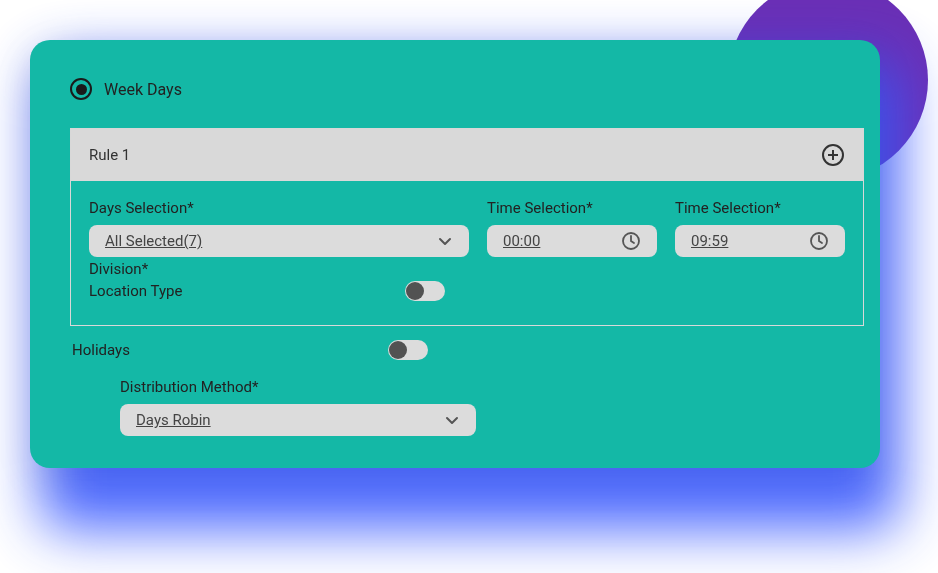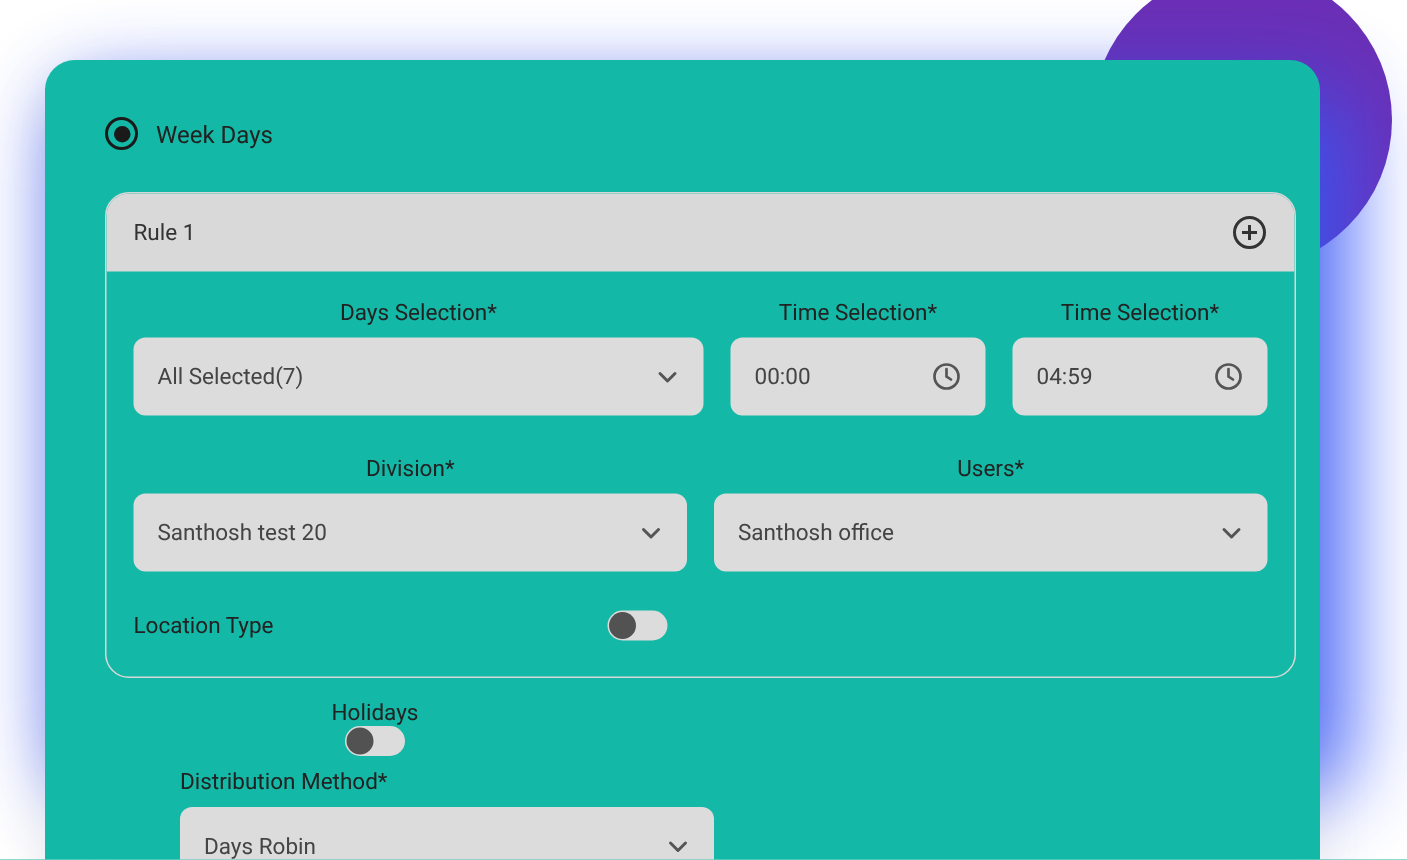--- a/index.html
+++ b/index.html
@@ -70,78 +70,78 @@
       height: 11px;
       background: #1a1a1a;
       border-radius: 50%;
     }
     .radio-label {
       font-size: 16px;
       color: #222;
     }
     .rule-box {
       border: 1px solid #d8d8d8;
-      border-radius: 16px;
+      border-radius: 0;
       overflow: hidden;
       margin-bottom: 14px;
-      text-align: center;
     }
     .rule-header {
       background: #d9d9d9;
       padding: 14px 18px;
       display: flex;
       justify-content: space-between;
       align-items: center;
     }
     .rule-title {
       font-size: 15px;
       color: #333;
     }
     .add-icon svg { display: block; }
     .rule-body {
       padding: 18px 18px 20px 18px;
     }
     .field-row {
       display: flex;
       gap: 18px;
-      margin-bottom: 26px;
+      margin-bottom: 3px;
     }
     .field {
       display: flex;
       flex-direction: column;
       gap: 8px;
     }
     .field.flex1 { flex: 1; }
     .label {
       font-size: 15px;
       color: #222;
     }
     .select-box, .time-box {
       background: #dcdcdc;
       border-radius: 8px;
-      height: 52px;
+      height: 32px;
       display: flex;
       align-items: center;
       justify-content: space-between;
       padding: 0 16px;
       cursor: pointer;
       font-size: 15px;
       color: #444;
+      text-decoration: underline;
     }
     .time-box { width: 170px; }
     .select-box .value, .time-box .value { color: #444; }
     .chevron svg, .clock svg { display: block; }
     .toggle-row {
       display: flex;
       align-items: center;
       justify-content: space-between;
       width: 356px;
       margin-bottom: 4px;
     }
-    .toggle-row.outer { margin-bottom: 8px; flex-direction: column; }
+    .toggle-row.outer { margin-bottom: 18px; }
     .toggle {
       width: 40px;
       height: 20px;
       background: #dcdcdc;
       border-radius: 20px;
       position: relative;
       cursor: pointer;
     }
     .toggle-knob {
       position: absolute;
@@ -207,53 +207,34 @@
               <svg width="20" height="20" viewBox="0 0 20 20">
                   <circle cx="10" cy="10" r="8" stroke="#555" stroke-width="1.8" fill="none"></circle>
                   <path d="M10 5v5l3 2" stroke="#555" stroke-width="1.8" fill="none" stroke-linecap="round"></path>
                 </svg>
             </span>
           </div>
         </div>
         <div class="field">
           <span class="label">Time Selection*</span>
           <div class="time-box">
-            <span class="value">04:59</span>
+            <span class="value">09:59</span>
             <span class="clock">
               <svg width="20" height="20" viewBox="0 0 20 20">
                   <circle cx="10" cy="10" r="8" stroke="#555" stroke-width="1.8" fill="none"></circle>
                   <path d="M10 5v5l3 2" stroke="#555" stroke-width="1.8" fill="none" stroke-linecap="round"></path>
                 </svg>
             </span>
           </div>
         </div>
       </div>
 
       <div class="field-row">
         <div class="field flex1">
           <span class="label">Division*</span>
-          <div class="select-box">
-            <span class="value">Santhosh test 20</span>
-            <span class="chevron">
-              <svg width="16" height="16" viewBox="0 0 16 16">
-                  <path d="M3 6l5 5 5-5" stroke="#555" stroke-width="2" fill="none" stroke-linecap="round" stroke-linejoin="round"></path>
-                </svg>
-            </span>
-          </div>
-        </div>
-        <div class="field flex1">
-          <span class="label">Users*</span>
-          <div class="select-box">
-            <span class="value">Santhosh office</span>
-            <span class="chevron">
-              <svg width="16" height="16" viewBox="0 0 16 16">
-                  <path d="M3 6l5 5 5-5" stroke="#555" stroke-width="2" fill="none" stroke-linecap="round" stroke-linejoin="round"></path>
-                </svg>
-            </span>
-          </div>
         </div>
       </div>
 
       <div class="toggle-row">
         <span class="label">Location Type</span>
         <div class="toggle">
           <div class="toggle-knob"></div>
         </div>
       </div>
 

